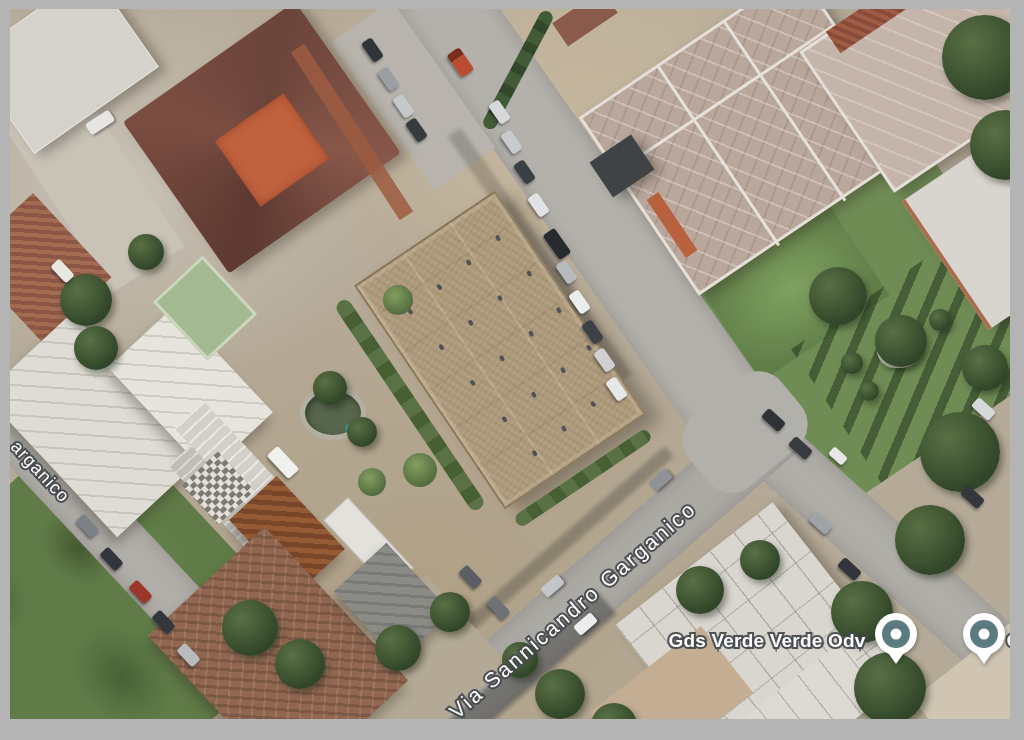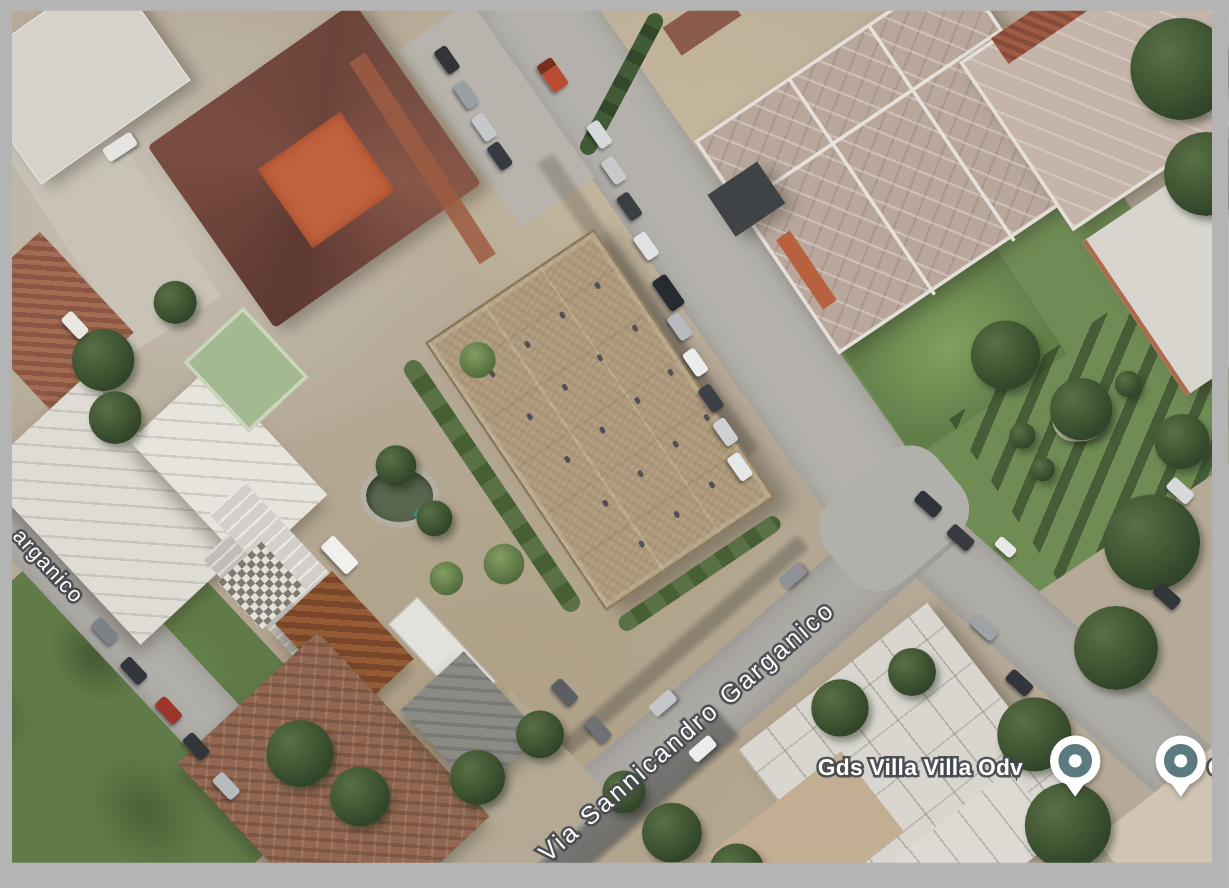--- a/index.html
+++ b/index.html
@@ -192,21 +192,21 @@
     <div class="car" style="left:177px;top:649px;transform:rotate(47deg);background:#babdbf;"></div>
     <div class="car" style="left:86px;top:116px;width:28px;height:13px;transform:rotate(-33deg);background:#e9e8e4;"></div>
     <div class="car" style="left:51px;top:265px;transform:rotate(47deg);background:#eceae5;"></div>
     <div class="car" style="left:267px;top:455px;width:32px;height:15px;transform:rotate(47deg);background:#f4f3ef;"></div>
     <div class="car" style="left:459px;top:571px;transform:rotate(47deg);background:#5a5e62;"></div>
     <div class="car" style="left:487px;top:602px;transform:rotate(47deg);background:#6d7175;"></div>
   </div>
 
   <div class="street-label" style="left:573px;top:610px;transform:translate(-50%,-50%) rotate(-41deg);font-size:21px;letter-spacing:2.5px;">Via Sannicandro Garganico</div>
   <div class="street-label" style="left:40px;top:472px;transform:translate(-50%,-50%) rotate(47deg);font-size:18px;letter-spacing:1px;">arganico</div>
-  <div class="poi-label" style="left:767px;top:641px;transform:translate(-50%,-50%);">Gds Villa Villa Odv</div>
+  <div class="poi-label" style="left:767px;top:641px;transform:translate(-50%,-50%);">Gds Verde Verde Odv</div>
   <div class="poi-label" style="left:1014px;top:641px;transform:translate(-50%,-50%);">G</div>
   <div class="pin" style="left:875px;top:613px;">
     <span class="pin-inner"></span>
     <span class="pin-dot"></span>
   </div>
   <div class="pin" style="left:963px;top:613px;">
     <span class="pin-inner"></span>
     <span class="pin-dot"></span>
   </div>
 

